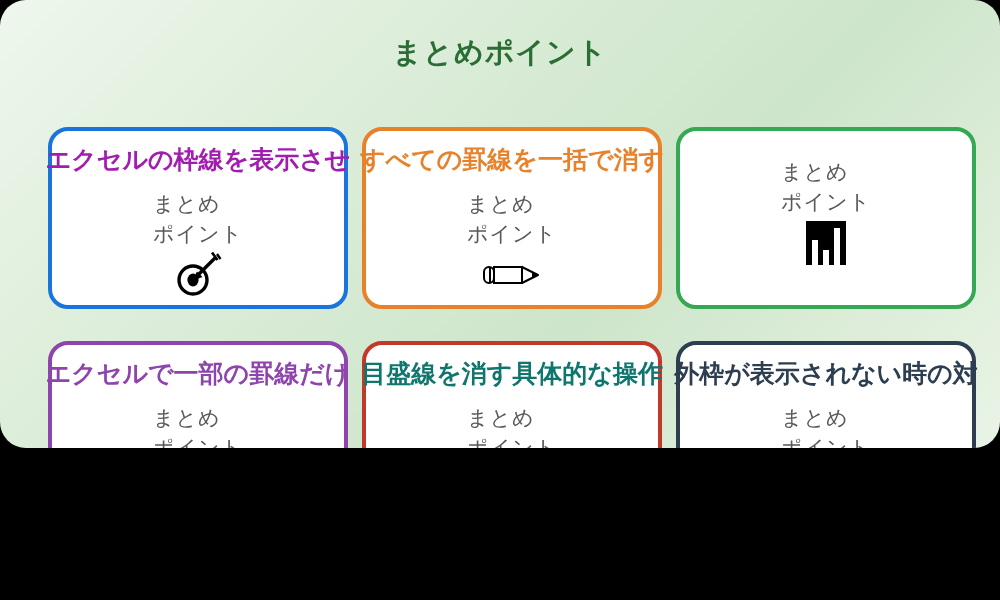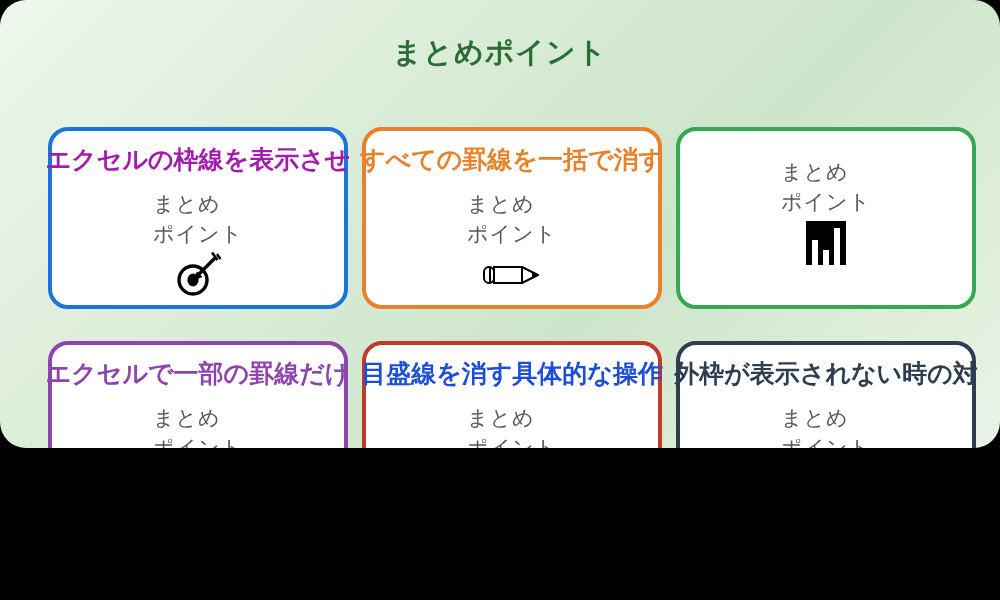--- a/index.html
+++ b/index.html
@@ -114,21 +114,21 @@
         <svg width="34" height="46" viewBox="0 0 34 46">
           <circle cx="17" cy="14" r="13" fill="#000"></circle>
           <polygon points="7,20 27,20 22,34 12,34" fill="#000"></polygon>
           <rect x="10" y="32" width="14" height="6" rx="3" fill="#000"></rect>
           <circle cx="17" cy="43" r="2.8" fill="#000"></circle>
         </svg>
       </div>
     </div>
 
     <div class="card" style="border-color: rgb(192, 57, 43);">
-      <div class="card-title" style="color: #1d4ed8;">目盛線を消す具体的な操作</div>
+      <div class="card-title" style="color: #0f766e;">目盛線を消す具体的な操作</div>
       <div class="card-sub" style="color: rgb(89, 89, 89);">
         <span class="sub-line">まとめ</span>
         <span class="sub-line">ポイント</span>
       </div>
       <div class="icon-wrap">
         <svg width="30" height="52" viewBox="0 0 30 52">
           <defs>
               <clipPath id="keyhead">
                 <circle cx="15" cy="13" r="9"></circle>
               </clipPath>

